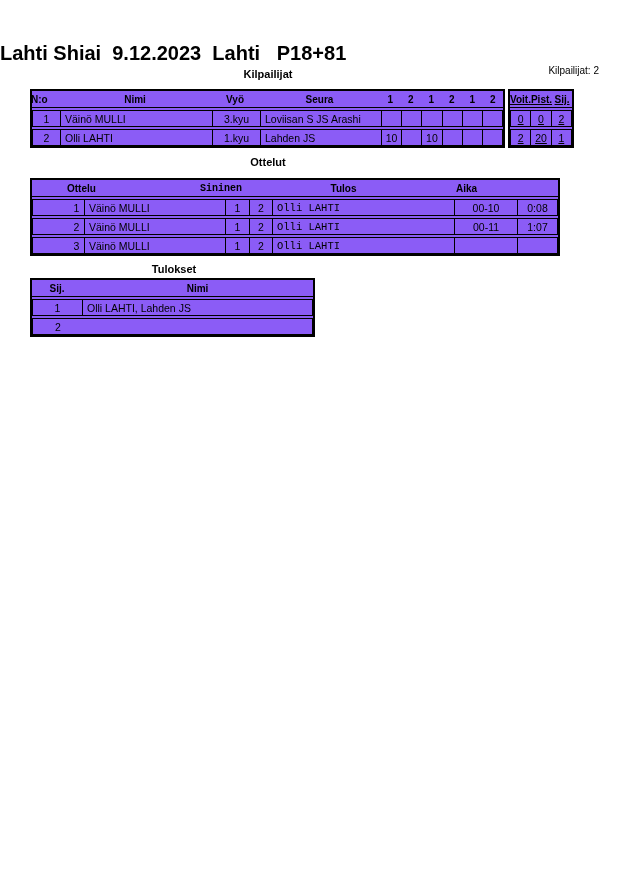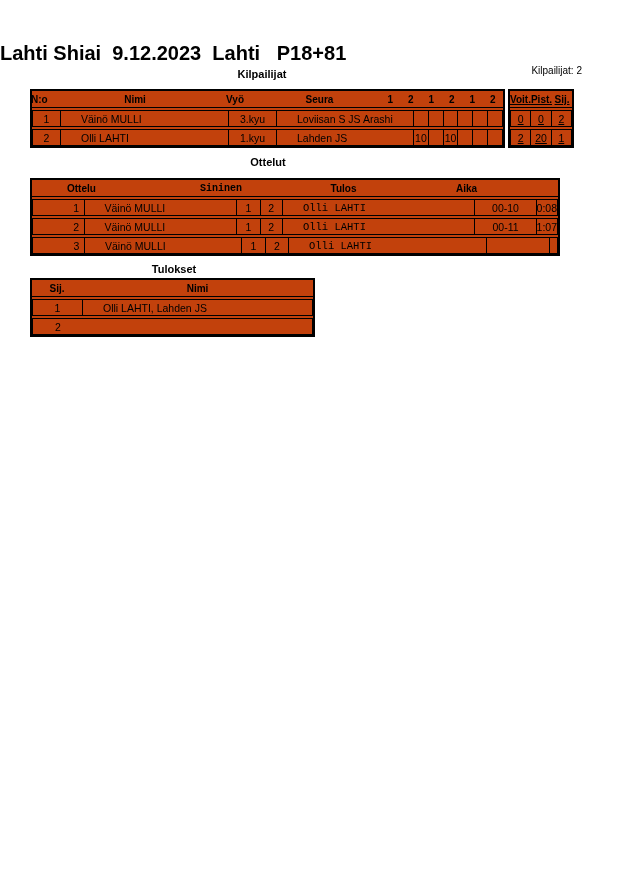--- a/index.html
+++ b/index.html
@@ -1,33 +1,33 @@
 <!DOCTYPE html>
 <html><head>
 <meta charset="utf-8">
 <style>
   html,body{margin:0;padding:0;background:#e8e8e8;}
   .page{position:relative;width:630px;height:891px;background:#ffffff;margin:0 auto;
         font-family:"Liberation Sans",sans-serif;color:#000;overflow:hidden;}
   .doc-title{position:absolute;top:42px;left:0;width:572px;
              font-size:20px;font-weight:bold;white-space:pre;}
   .sec-title{position:absolute;transform:translateX(-50%);font-size:11px;font-weight:bold;white-space:nowrap;}
-  .count-note{position:absolute;top:65px;right:48px;font-size:10px;}
+  .count-note{position:absolute;top:65px;right:31px;font-size:10px;}
 
   .tbl-wrap{position:absolute;display:flex;gap:3px;align-items:flex-start;}
-  .frame{border:2px solid #000;background:#c2410c;box-sizing:border-box;}
+  .frame{border:2px solid #000;background:#8b5cf6;box-sizing:border-box;}
   .hdr{display:flex;align-items:center;height:16px;border-bottom:1px solid #000;
        font-size:10px;font-weight:bold;}
   .row{display:flex;align-items:center;height:17px;margin-top:2px;
        border:1px solid #000;box-sizing:border-box;font-size:10.5px;}
   .c{display:flex;align-items:center;justify-content:center;height:100%;
      box-sizing:border-box;overflow:visible;white-space:nowrap;}
   .row .c{border-right:1px solid #000;}
   .row .c:last-child{border-right:none;}
-  .left{justify-content:flex-start;padding-left:4px;margin-left:16px;}
+  .left{justify-content:flex-start;padding-left:4px;}
   .hugleft{justify-content:flex-start;margin-left:-1px;}
 
   
   .w-no{width:28px;}
   .w-name{width:152px;}
   .w-belt{width:48px;}
   .w-club{width:121px;}
   .w-sc{flex:1;}
   .frameA{width:475px;}
   .frameB{width:66px;text-decoration:underline;}
@@ -47,21 +47,21 @@
   .frameR{width:285px;}
   .w-place{width:50px;}
   .w-rname{flex:1;}
 </style>
 </head>
 <body>
 
 <div class="page">
 
   <div class="doc-title">Lahti Shiai  9.12.2023  Lahti   P18+81</div>
-  <div class="sec-title" style="top:68px;left:262px;">Kilpailijat</div>
+  <div class="sec-title" style="top:68px;left:268px;">Kilpailijat</div>
   <div class="count-note">Kilpailijat: 2</div>
 
   <div class="tbl-wrap" style="top:89px;left:30px;">
     <div class="frame frameA">
       <div class="hdr">
         <div class="c w-no hugleft">N:o</div>
         <div class="c w-name">Nimi</div>
         <div class="c w-belt">Vyö</div>
         <div class="c w-club">Seura</div>
         <div class="c w-sc">1</div>

